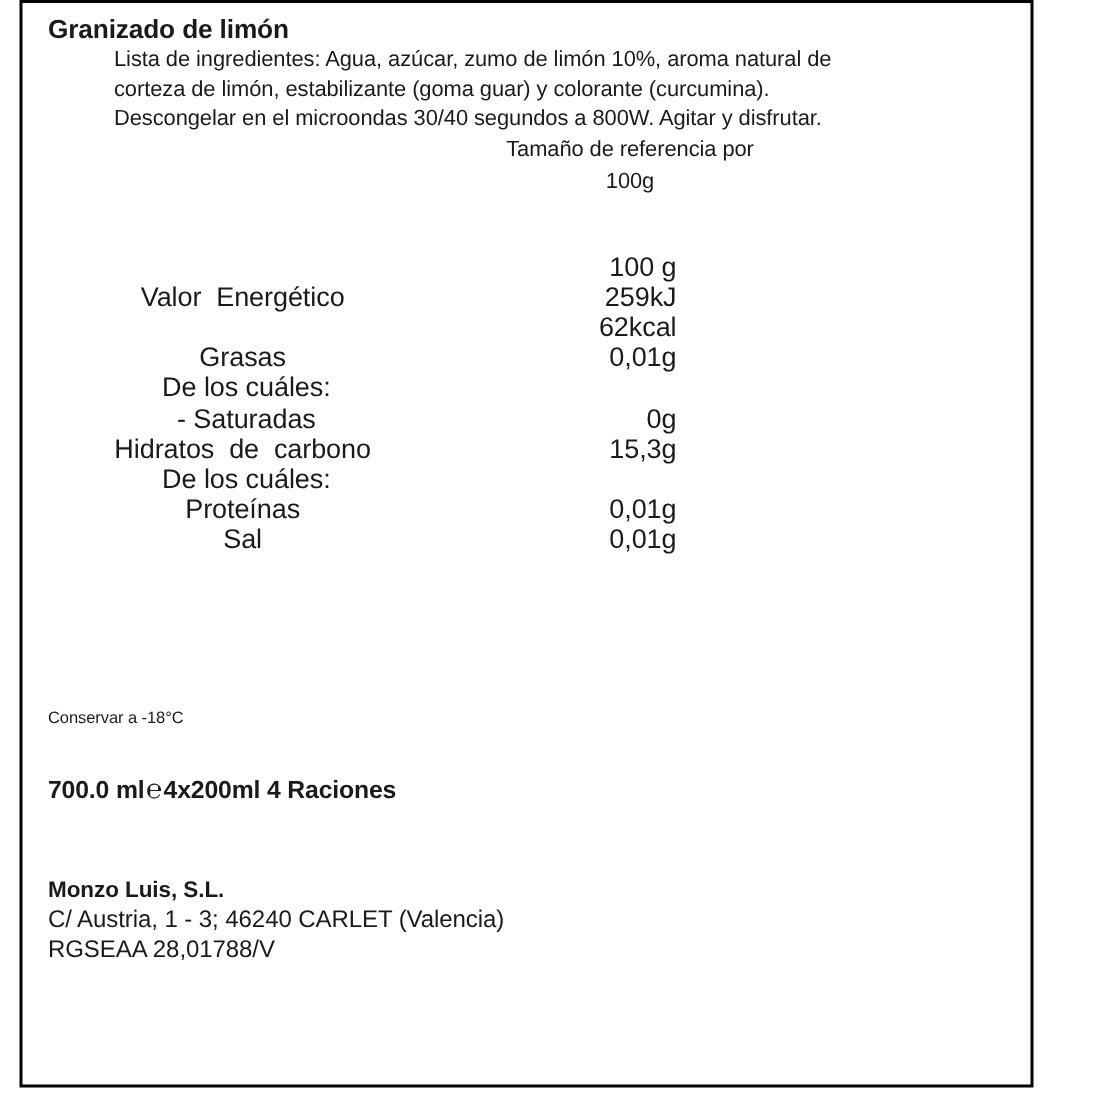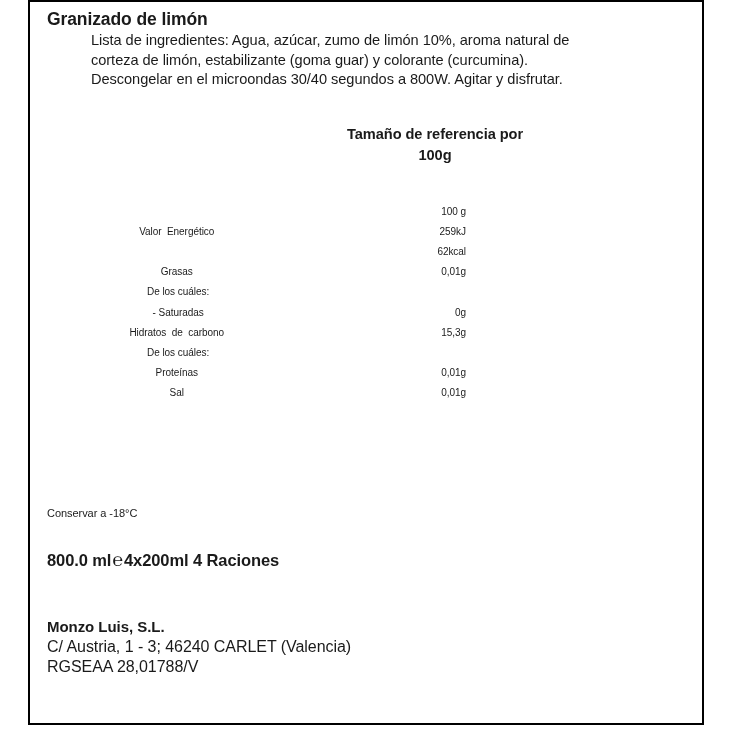--- a/index.html
+++ b/index.html
@@ -10,21 +10,21 @@
   body {
     width: 735px;
     height: 735px;
     font-family: "Liberation Sans", sans-serif;
     color: #1a1a1a;
     overflow: hidden;
   }
 
   #label-frame {
     position: absolute;
-    left: 28px;
+    left: 13px;
     top: 0px;
     width: 676px;
     height: 725px;
     border: 2px solid #000000;
     box-sizing: border-box;
     background: #ffffff;
   }
 
   .inner {
     position: absolute;
@@ -47,45 +47,43 @@
   .ingredient-line {
     font-size: 14.6px;
     line-height: 19.5px;
     letter-spacing: -0.05px;
     white-space: nowrap;
     margin-left: 44px;
   }
 
   
   #reference-block {
-    margin-top: 34px;
     text-align: center;
     width: 752px;
     max-width: 100%;
-    font-weight: bold;
   }
   #reference-inner {
     width: 400px;
     margin-left: 188px;
     text-align: center;
   }
   #reference-inner div {
     font-size: 14.6px;
     line-height: 21px;
     letter-spacing: -0.05px;
   }
 
   
   #nutrition-table {
     margin-top: 36px;
     border-collapse: collapse;
     width: 420px;
   }
   #nutrition-table td {
-    font-size: 10px;
+    font-size: 18px;
     line-height: 20.2px;
     padding: 0;
     letter-spacing: -0.05px;
     vertical-align: baseline;
     white-space: pre;
   }
   #nutrition-table td.nut-name {
     text-align: center;
     width: 260px;
   }
@@ -195,21 +193,21 @@
         <tr>
           <td class="nut-name">Sal</td>
           <td class="nut-value">0,01g</td>
         </tr>
       </tbody>
     </table>
 
     <div id="storage-line">Conservar a -18°C</div>
 
     <div id="quantity-line">
-      <span>800.0 ml</span><span class="estimate-sign">℮</span><span>4x200ml  4 Raciones</span>
+      <span>700.0 ml</span><span class="estimate-sign">℮</span><span>4x200ml  4 Raciones</span>
     </div>
 
     <div id="manufacturer-block">
       <div id="manufacturer-name">Monzo Luis, S.L.</div>
       <div id="manufacturer-address">C/ Austria, 1 - 3; 46240 CARLET (Valencia)</div>
       <div id="manufacturer-registry">RGSEAA 28,01788/V</div>
     </div>
 
   </div>
 </div>

